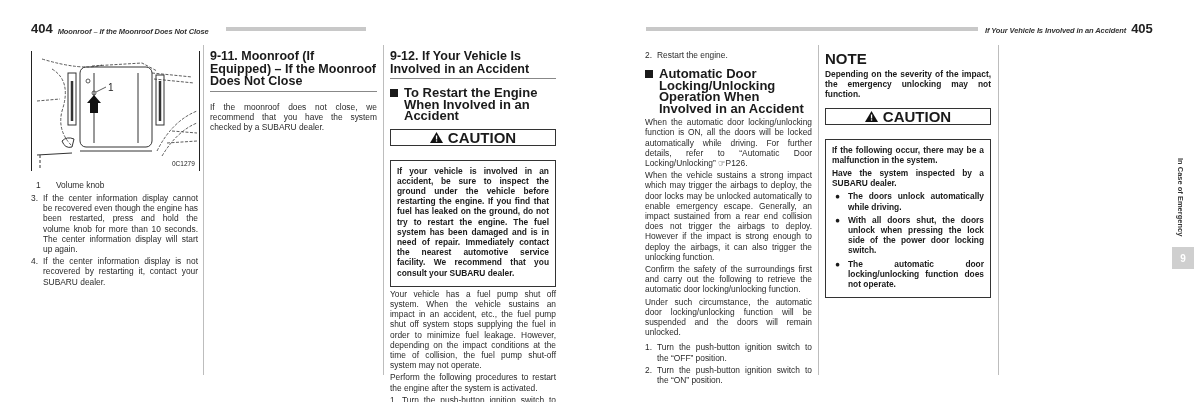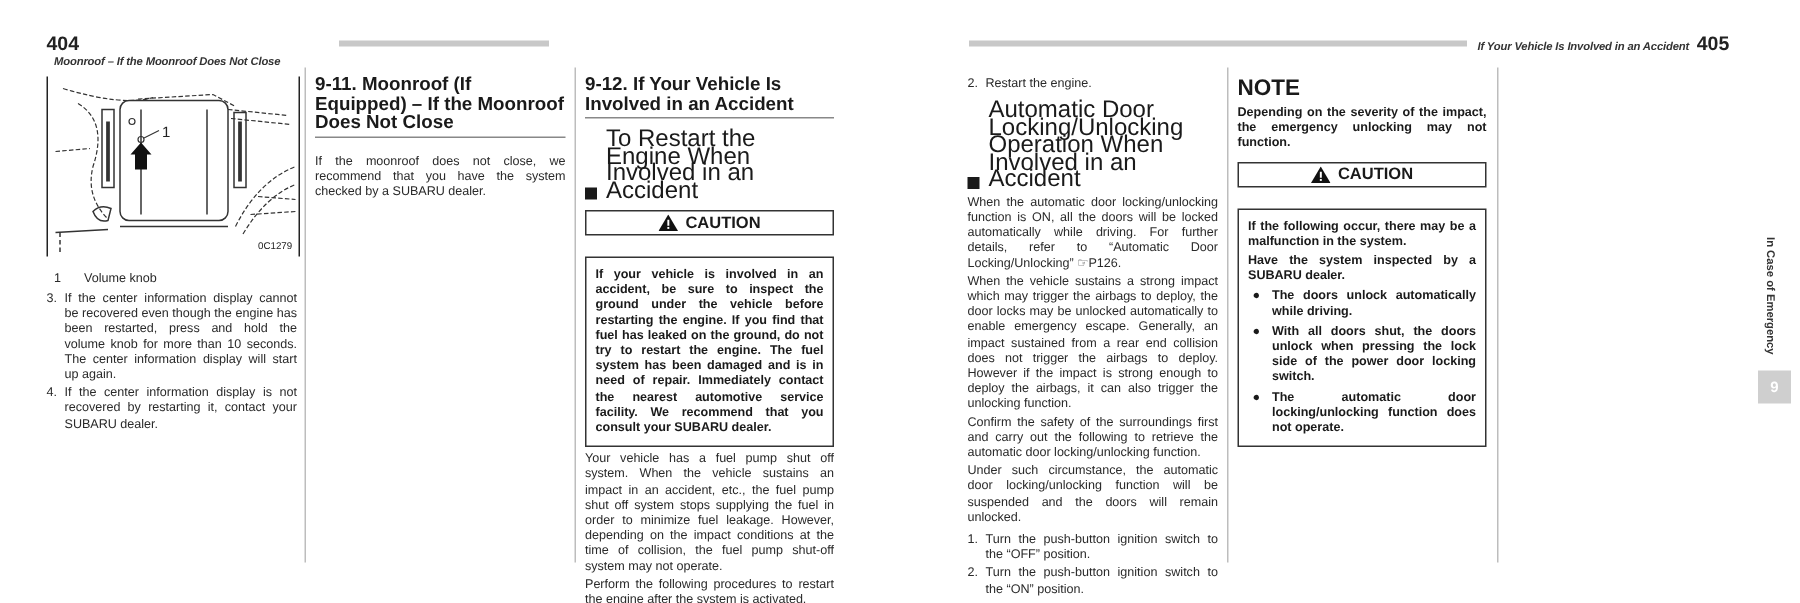--- a/index.html
+++ b/index.html
@@ -8,45 +8,45 @@
     .abs { position: absolute; }
     
     .pg-num { font-weight: bold; font-size: 13px; color: #222; }
     .hdr-title { font-style: italic; font-weight: bold; font-size: 7.5px; color: #333; letter-spacing: -0.1px; }
     .hdr-bar { height: 4px; background: #c8c8c8; }
     .vline { width: 1px; background: #bdbdbd; }
     
     .body { font-size: 8.4px; line-height: 10.2px; color: #2a2a2a; text-align: justify; }
     .body p { margin: 0 0 2px 0; }
     .sec-title { font-weight: bold; font-size: 12.5px; line-height: 12.5px; color: #1a1a1a; padding-bottom: 3px; border-bottom: 1px solid #888; }
-    .sub-title { font-weight: normal; font-size: 16px; line-height: 11.5px; color: #1a1a1a; display: flex; align-items: flex-end; }
+    .sub-title { font-weight: bold; font-size: 13px; line-height: 11.5px; color: #1a1a1a; display: flex; }
     .sub-title .sq { display: inline-block; width: 8px; height: 8px; background: #1a1a1a; margin: 2px 6px 0 0; flex: 0 0 auto; }
     ol.steps { margin: 0; padding: 0; list-style: none; }
     ol.steps li { display: flex; margin-bottom: 2px; }
     ol.steps li .n { flex: 0 0 12px; }
     ol.steps li .t { flex: 1; text-align: justify; }
     
-    .caution-hdr { border: 1.5px solid #333; height: 15px; display: flex; align-items: center; justify-content: center; font-weight: bold; font-size: 11px; color: #1a1a1a; }
+    .caution-hdr { border: 1.5px solid #333; height: 15px; display: flex; align-items: center; justify-content: center; font-weight: bold; font-size: 15px; color: #1a1a1a; }
     .caution-hdr svg { margin-right: 5px; }
     .caution-box { border: 1.5px solid #333; border-top: none; margin-top: 14px; border-top: 1.5px solid #333; padding: 5px 6px; font-weight: bold; font-size: 8.4px; line-height: 10.2px; text-align: justify; color: #1a1a1a; }
     .caution-box p { margin: 0 0 3px 0; }
     .bullets { margin: 0; padding: 0; list-style: none; }
     .bullets li { display: flex; margin-bottom: 3px; }
     .bullets li .b { flex: 0 0 13px; padding-left: 3px; }
     .bullets li .t { flex: 1; text-align: justify; }
     .note-title { font-weight: bold; font-size: 15px; color: #1a1a1a; }
     .note-body { font-weight: bold; font-size: 8.4px; line-height: 10.2px; text-align: justify; }
     .side-tab { writing-mode: vertical-rl; font-weight: bold; font-size: 7.5px; color: #333; }
     .chap-box { width: 22px; height: 22px; background: #cfcfcf; color: #fff; font-weight: bold; font-size: 10px; display: flex; align-items: center; justify-content: center; }
     .fig { border-left: 1px solid #222; border-right: 1px solid #222; }
   </style>
 </head>
 <body>
 
-<div class="abs" style="left:31px;top:21px;display:flex;align-items:flex-start;flex-direction:column;">
+<div class="abs" style="left:31px;top:21px;display:flex;align-items:flex-end;">
   <span class="pg-num">404</span>
   <span class="hdr-title" style="margin-left:5px;">Moonroof – If the Moonroof Does Not Close</span>
 </div>
 <div class="abs hdr-bar" style="left:226px;top:27px;width:140px;"></div>
 
 <div class="abs fig" style="left:31px;top:51px;width:167px;height:120px;">
   <svg width="167" height="120" viewBox="0 0 167 120">
     <g fill="none" stroke="#333" stroke-width="0.8" stroke-dasharray="3,1.5">
       <path d="M10 8 Q50 20 70 14"></path>
       <path d="M20 18 Q40 30 30 60 Q25 80 40 95"></path>

